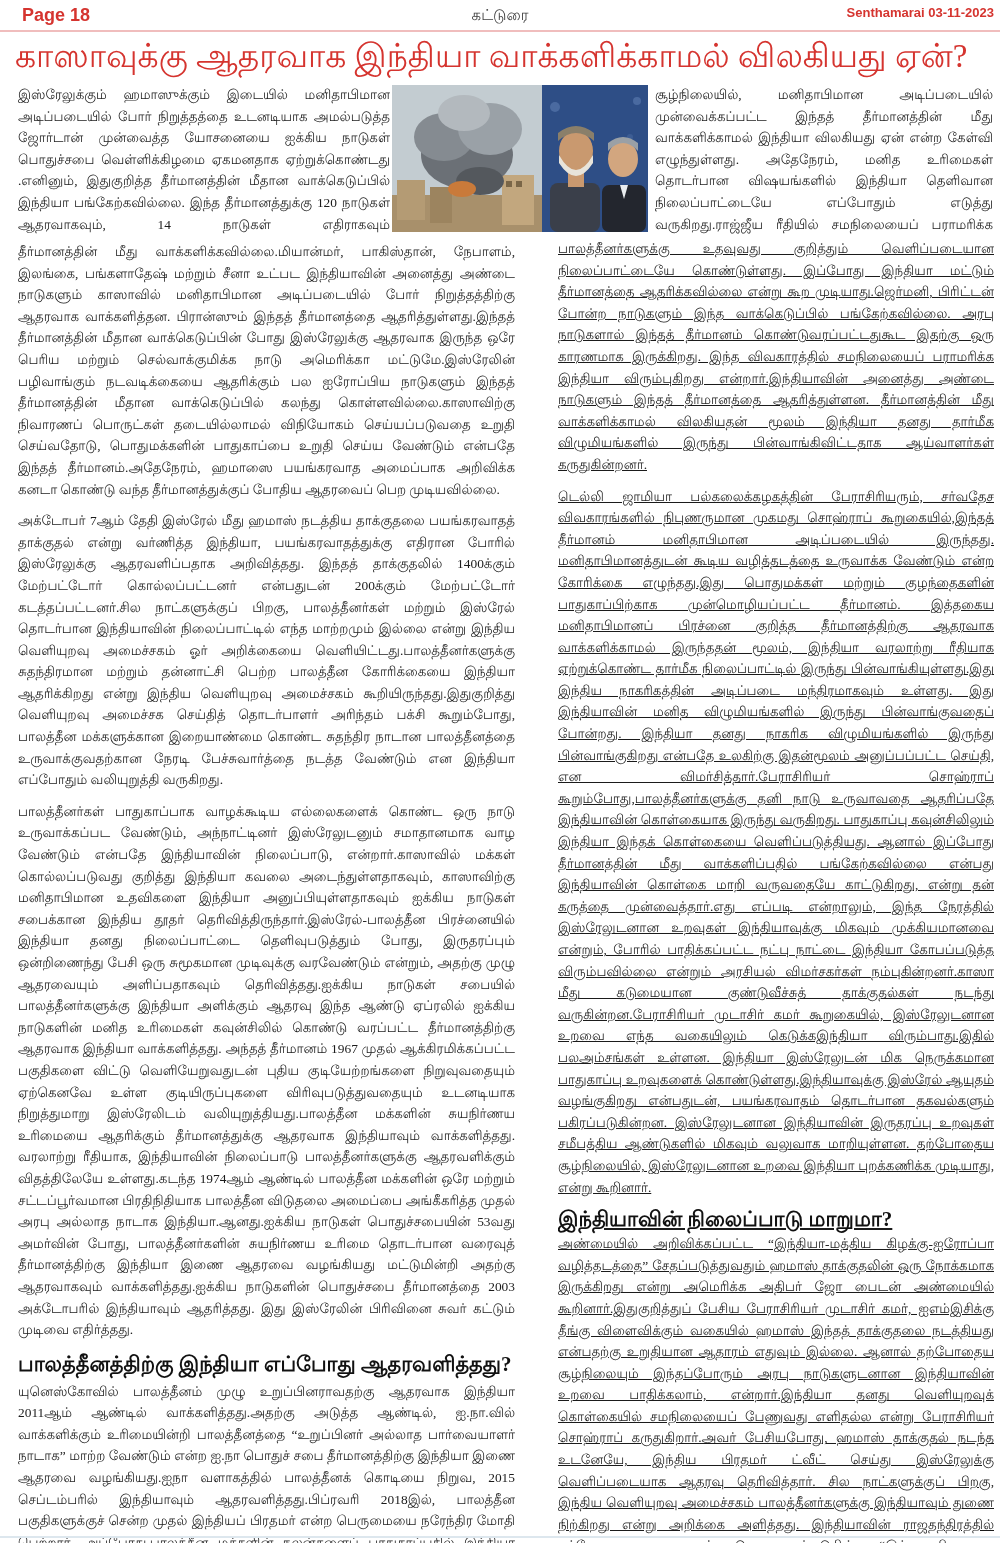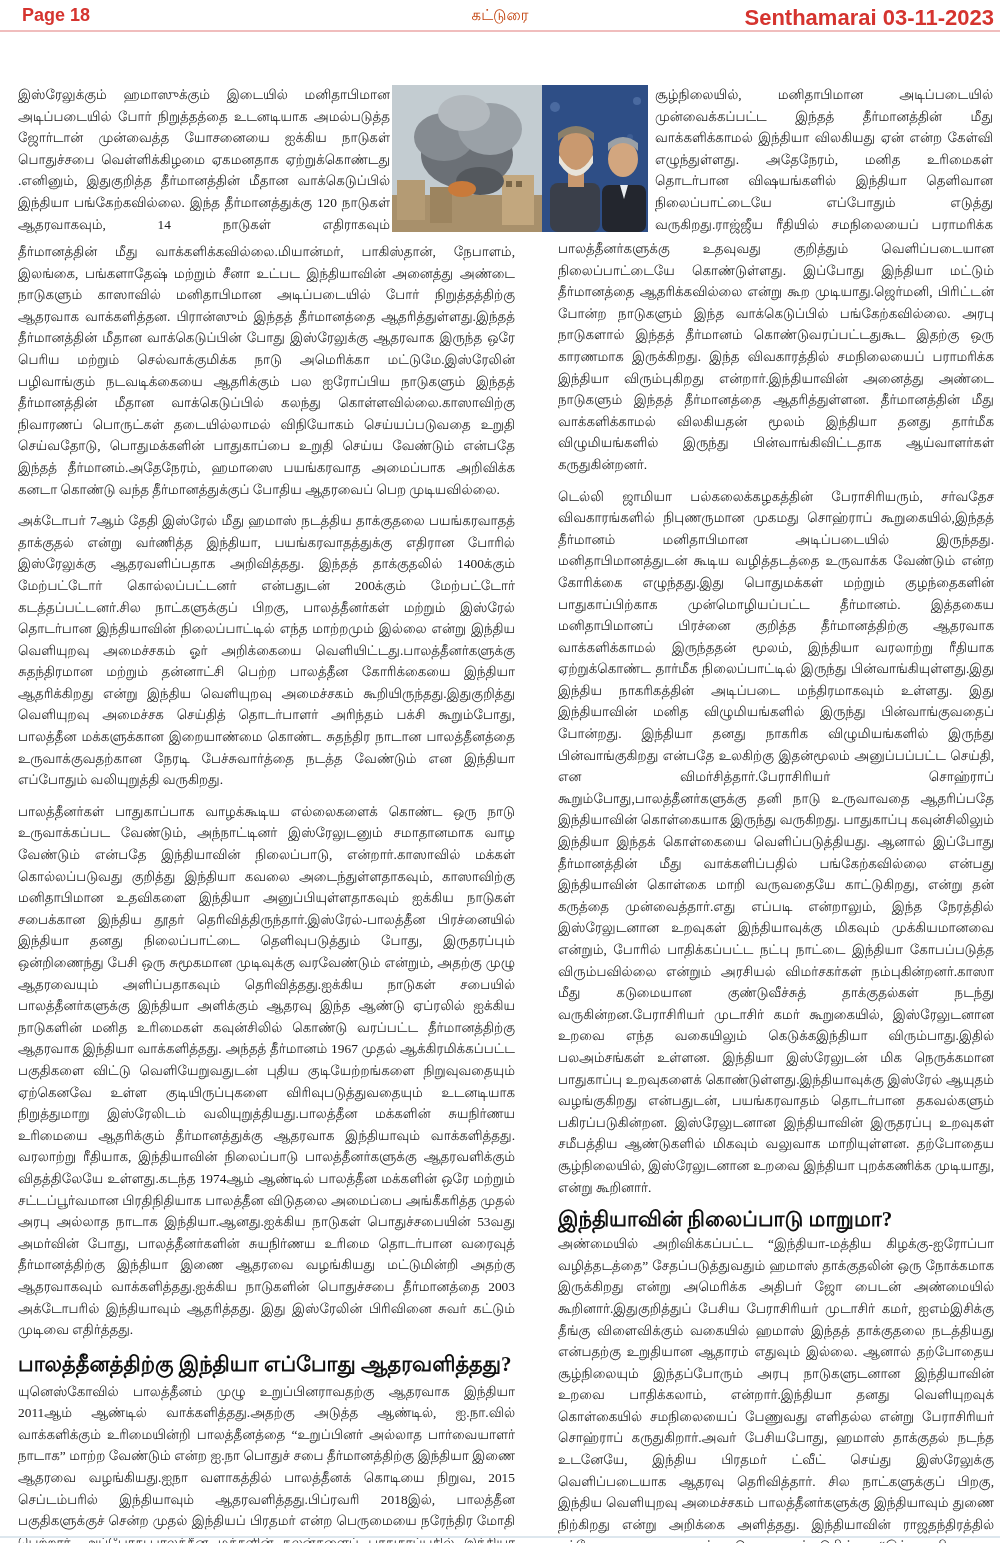--- a/index.html
+++ b/index.html
@@ -3,49 +3,50 @@
 <meta charset="utf-8">
 <style>
   html,body{margin:0;padding:0;background:#ffffff;}
   #page{position:relative;width:1000px;height:1543px;background:#ffffff;overflow:hidden;
         font-family:"Liberation Serif","DejaVu Serif",serif;color:#1b1b1b;}
   
   #hdr{position:absolute;left:0;top:0;width:1000px;height:30px;
        border-bottom:2px solid #f0bdbd;font-family:"Liberation Sans","DejaVu Sans",sans-serif;}
   #hdr .pg{position:absolute;left:22px;top:5px;font-size:18px;font-weight:bold;color:#d5342f;}
   #hdr .sec{position:absolute;left:50%;top:7px;transform:translateX(-50%);
-            font-size:15px;color:#c2410c;font-family:"Liberation Serif",serif;}
-  #hdr .mast{position:absolute;right:6px;top:5px;font-size:22px;font-weight:bold;color:#d5342f;}
+            font-size:15px;color:#404040;font-family:"Liberation Serif",serif;}
+  #hdr .mast{position:absolute;right:6px;top:5px;font-size:13px;font-weight:bold;color:#d5342f;}
   
   #headline{position:absolute;left:15px;top:36px;width:978px;height:44px;
             font-size:33px;line-height:40px;color:#d5342f;white-space:nowrap;overflow:hidden;}
   
   #photo{position:absolute;left:392px;top:85px;width:256px;height:147px;overflow:hidden;}
   
   .txtblock{position:absolute;overflow:hidden;text-align:justify;}
   .body-txt{font-size:13.4px;line-height:21.6px;margin:0 0 10px 0;text-align:justify;}
   #left-top {left:18px; top:84px; width:372px; height:154px;}
   #right-top{left:655px;top:84px; width:338px; height:154px;}
   #left-main {left:18px; top:241px;width:497px;height:1305px;}
-  #right-main{left:558px;top:238px;width:436px;height:1305px;}
+  #right-main{left:558px;top:238px;width:436px;height:1305px;text-decoration:underline;}
   .h2{font-size:21px;line-height:26px;font-weight:bold;color:#111;margin:4px 0 4px 0;text-align:left;}
   .h3{font-size:21px;line-height:22px;font-weight:bold;color:#111;margin:4px 0 3px 0;text-align:left;}
   #footrule{position:absolute;left:0;top:1536px;width:1000px;height:2px;background:#dde7ee;}
 </style>
 </head>
 <body>
 
 <div id="page">
 
   <div id="hdr">
     <span class="pg">Page 18</span>
     <span class="sec">கட்டுரை</span>
     <span class="mast">Senthamarai 03-11-2023</span>
   </div>
 
+  <div id="headline">காஸாவுக்கு ஆதரவாக இந்தியா வாக்களிக்காமல் விலகியது ஏன்?</div>
 
   <div id="photo">
     <svg width="256" height="147" viewBox="0 0 256 147" xmlns="http://www.w3.org/2000/svg">
 
       <rect x="0" y="0" width="150" height="147" fill="#c3ccd1"></rect>
       <rect x="0" y="110" width="150" height="37" fill="#a8906b"></rect>
       <rect x="5" y="95" width="28" height="40" fill="#b49b74"></rect>
       <rect x="38" y="102" width="22" height="36" fill="#9c845f"></rect>
       <rect x="110" y="90" width="32" height="50" fill="#c2a77e"></rect>
       <rect x="114" y="96" width="6" height="6" fill="#7a6647"></rect>

